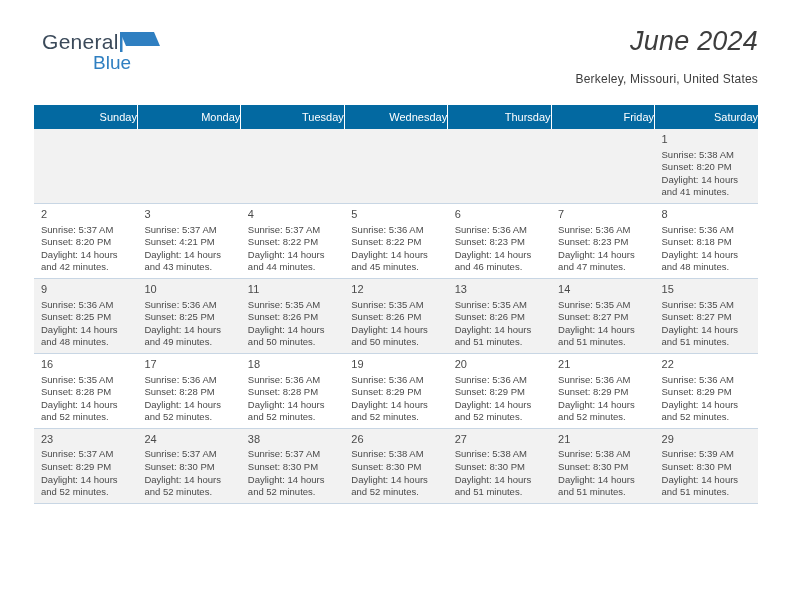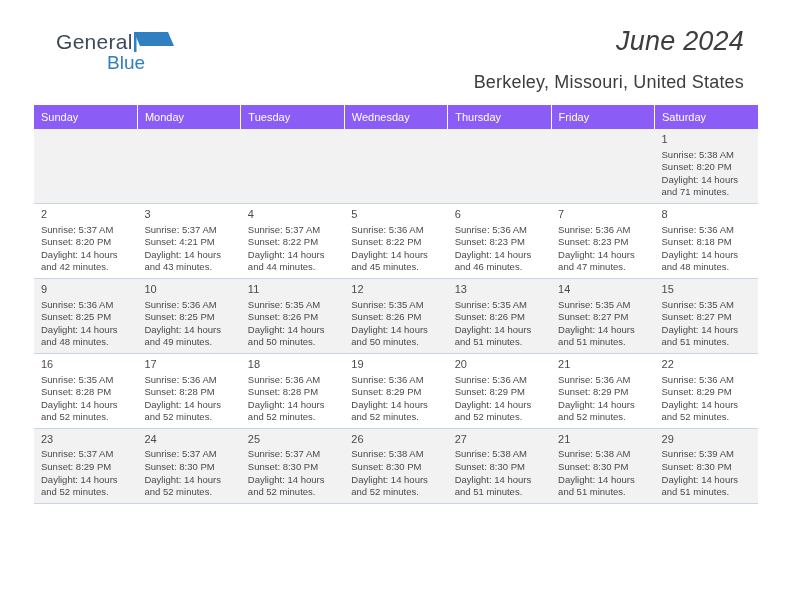--- a/index.html
+++ b/index.html
@@ -12,21 +12,21 @@
     background: #ffffff;
     font-family: "Liberation Sans", sans-serif;
     color: #333333;
     overflow: hidden;
   }
   .page {
     position: relative;
     width: 792px;
     height: 612px;
     box-sizing: border-box;
-    padding: 0 48px;
+    padding: 0 34px;
   }
   
   .header {
     position: relative;
     height: 72px;
   }
   .logo {
     position: absolute;
     left: 8px;
     top: 30px;
@@ -60,39 +60,39 @@
     font-size: 27px;
     color: #3d3d3d;
     font-weight: normal;
     letter-spacing: 0.2px;
     font-style: italic;
   }
   .subtitle {
     position: absolute;
     right: 0;
     top: 72px;
-    font-size: 18px;
+    font-size: 12px;
     color: #3d3d3d;
     letter-spacing: 0.2px;
   }
   
   .calendar {
     position: absolute;
     left: 34px;
     top: 105px;
     width: 724px;
     border-collapse: collapse;
     table-layout: fixed;
   }
   .calendar th {
-    background: #8b5cf6;
+    background: #0369a1;
     color: #ffffff;
     font-size: 11px;
     font-weight: normal;
-    text-align: left;
+    text-align: right;
     padding: 6px 0 6px 7px;
     border: 1px solid #ffffff;
     border-top: none;
     border-bottom: none;
   }
   .calendar th:first-child { border-left: none; }
   .calendar th:last-child { border-right: none; margin-top: 46px; }
   .calendar td {
     vertical-align: top;
     height: 72px;
@@ -152,21 +152,21 @@
           <td class="empty"></td>
           <td class="empty"></td>
           <td class="empty"></td>
           <td class="empty"></td>
           <td class="empty"></td>
           <td>
             <span class="daynum">1</span>
             <span class="info">Sunrise: 5:38 AM</span>
             <span class="info">Sunset: 8:20 PM</span>
             <span class="info">Daylight: 14 hours</span>
-            <span class="info">and 71 minutes.</span>
+            <span class="info">and 41 minutes.</span>
           </td>
         </tr>
         <tr class="plain">
           <td>
             <span class="daynum">2</span>
             <span class="info">Sunrise: 5:37 AM</span>
             <span class="info">Sunset: 8:20 PM</span>
             <span class="info">Daylight: 14 hours</span>
             <span class="info">and 42 minutes.</span>
           </td>
@@ -324,21 +324,21 @@
             <span class="info">and 52 minutes.</span>
           </td>
           <td>
             <span class="daynum">24</span>
             <span class="info">Sunrise: 5:37 AM</span>
             <span class="info">Sunset: 8:30 PM</span>
             <span class="info">Daylight: 14 hours</span>
             <span class="info">and 52 minutes.</span>
           </td>
           <td>
-            <span class="daynum">25</span>
+            <span class="daynum">38</span>
             <span class="info">Sunrise: 5:37 AM</span>
             <span class="info">Sunset: 8:30 PM</span>
             <span class="info">Daylight: 14 hours</span>
             <span class="info">and 52 minutes.</span>
           </td>
           <td>
             <span class="daynum">26</span>
             <span class="info">Sunrise: 5:38 AM</span>
             <span class="info">Sunset: 8:30 PM</span>
             <span class="info">Daylight: 14 hours</span>

